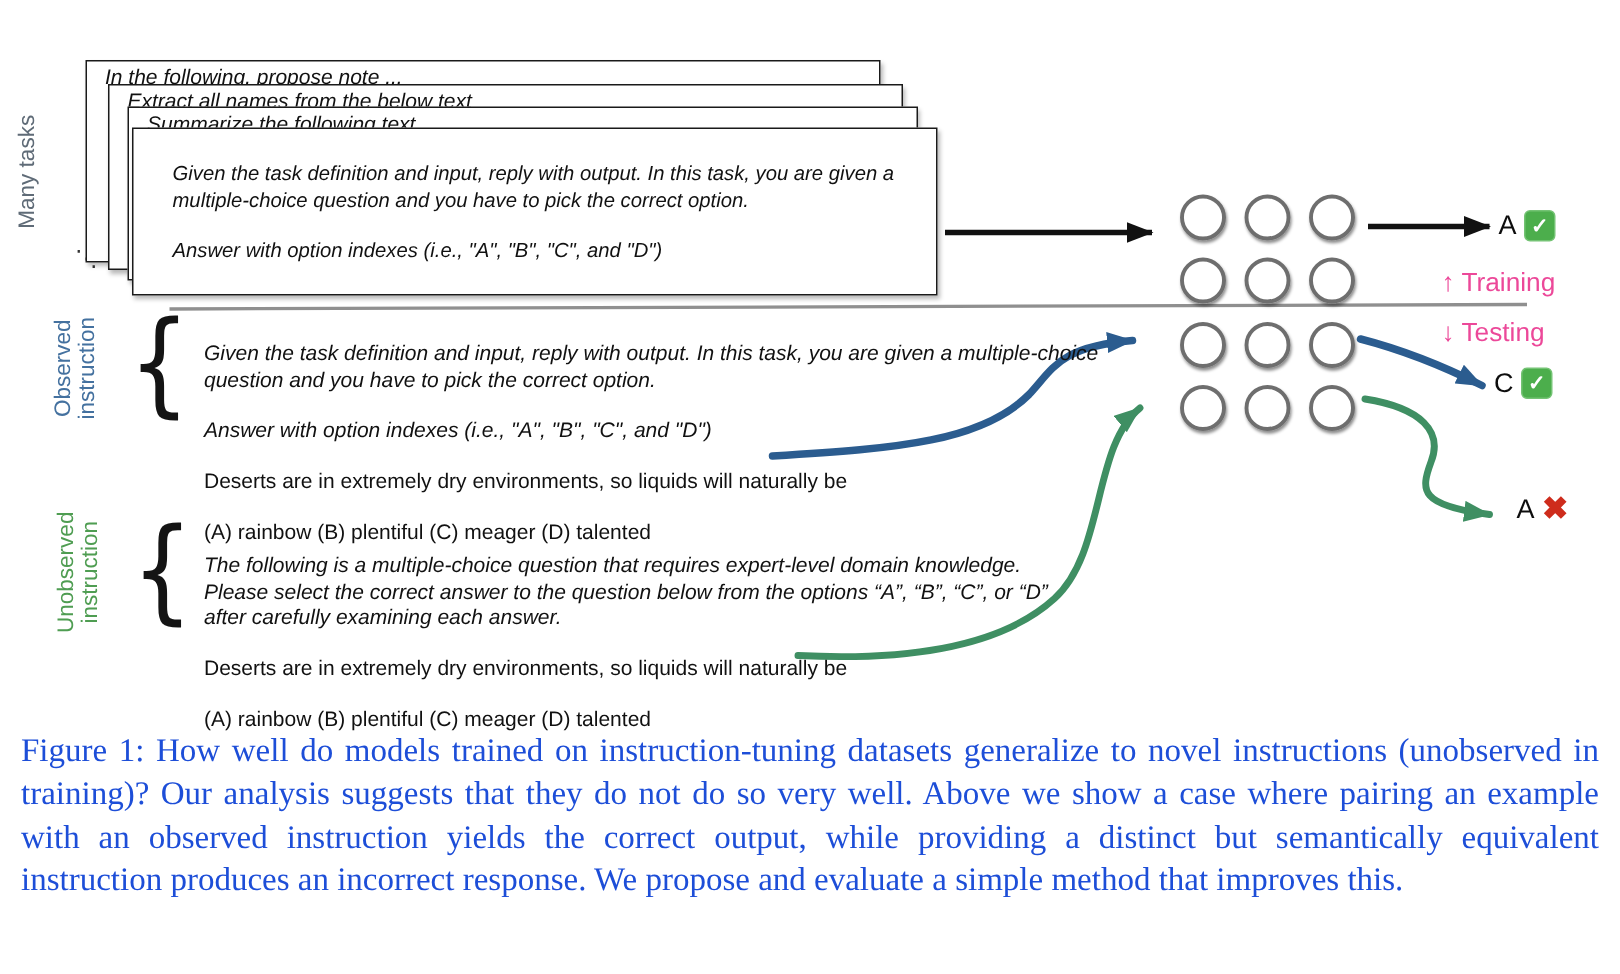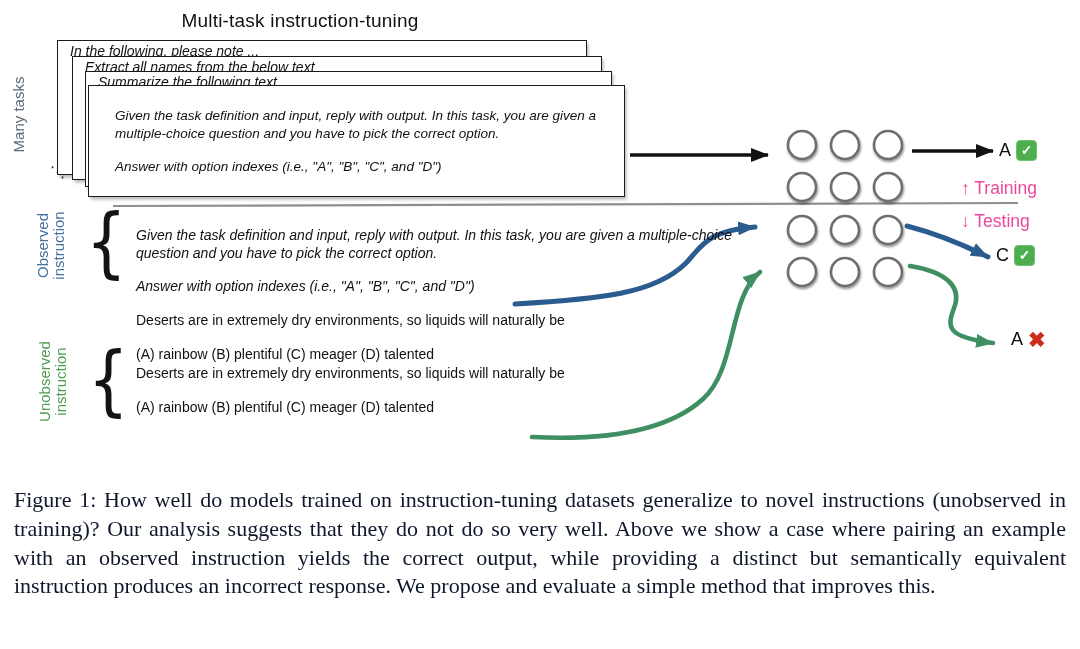--- a/index.html
+++ b/index.html
@@ -30,33 +30,32 @@
   .out-letter{font-size:18px;font-weight:500;color:#0d0d0d;}
   .mark-check{display:inline-block;width:19px;height:19px;border-radius:4px;
               background:#4cae4c;border:1px solid #74c374;position:relative;}
   .mark-check::before{content:"✓";position:absolute;left:0;top:0;width:19px;height:19px;
               color:#fff;font-size:14px;font-weight:bold;line-height:19px;text-align:center;}
   .mark-cross{display:inline-block;color:#ce2c1c;font-size:21px;font-weight:900;line-height:21px;}
   .mark-cross::before{content:"✖";}
   svg.overlay{position:absolute;left:0;top:0;pointer-events:none;}
   .caption{position:absolute;left:14px;top:486px;width:1052px;margin:0;
            font-family:"Liberation Serif",serif;font-size:22px;line-height:1.31;
-           text-align:justify;color:#0f172a;}
+           text-align:justify;color:#1d4ed8;}
 </style>
 </head>
 <body>
 
 <div class="stage">
 
-  <div class="diagram-title">Multi-task instruction-tuning</div>
 
   <div class="vlabel lab-gray" style="left:-22px;top:106px;width:80px;">Many tasks</div>
 
   <div class="card" style="left:57px;top:40px;width:528px;height:133px;z-index:1;">
-    <div class="head-line">In the following, please note ...</div>
+    <div class="head-line">In the following, propose note ...</div>
   </div>
   <div class="card" style="left:72px;top:56px;width:528px;height:122px;z-index:2;">
     <div class="head-line">Extract all names from the below text</div>
   </div>
   <div class="card" style="left:85px;top:71px;width:525px;height:114px;z-index:3;">
     <div class="head-line">Summarize the following text</div>
   </div>
   <div class="card" style="left:88px;top:85px;width:535px;height:110px;z-index:4;">
     <div class="card-front-body">
       <p class="it">Given the task definition and input, reply with output. In this task, you are given a multiple-choice question and you have to pick the correct option.</p>
@@ -131,18 +130,19 @@
     <p class="it">Given the task definition and input, reply with output. In this task, you are given a multiple-choice question and you have to pick the correct option.</p>
     <p class="it">Answer with option indexes (i.e., "A", "B", "C", and "D")</p>
     <p class="gap">Deserts are in extremely dry environments, so liquids will naturally be</p>
     <p>(A) rainbow (B) plentiful (C) meager (D) talented</p>
   </div>
 
   <div class="vlabel lab-green" style="left:2px;top:373px;width:84px;">Unobserved</div>
   <div class="vlabel lab-green" style="left:22px;top:373px;width:76px;">instruction</div>
   <div class="brace" style="left:84px;top:347px;">{</div>
   <div class="tblock" style="left:120px;top:352px;width:600px;">
+    <p class="it">The following is a multiple-choice question that requires expert-level domain knowledge. Please select the correct answer to the question below from the options “A”, “B”, “C”, or “D” after carefully examining each answer.</p>
     <p class="gap">Deserts are in extremely dry environments, so liquids will naturally be</p>
     <p>(A) rainbow (B) plentiful (C) meager (D) talented</p>
   </div>
 
   <p class="caption">Figure 1: How well do models trained on instruction-tuning datasets generalize to novel instructions (unobserved in training)? Our analysis suggests that they do not do so very well. Above we show a case where pairing an example with an observed instruction yields the correct output, while providing a distinct but semantically equivalent instruction produces an incorrect response. We propose and evaluate a simple method that improves this.</p>
 </div>
 
 </body></html>

